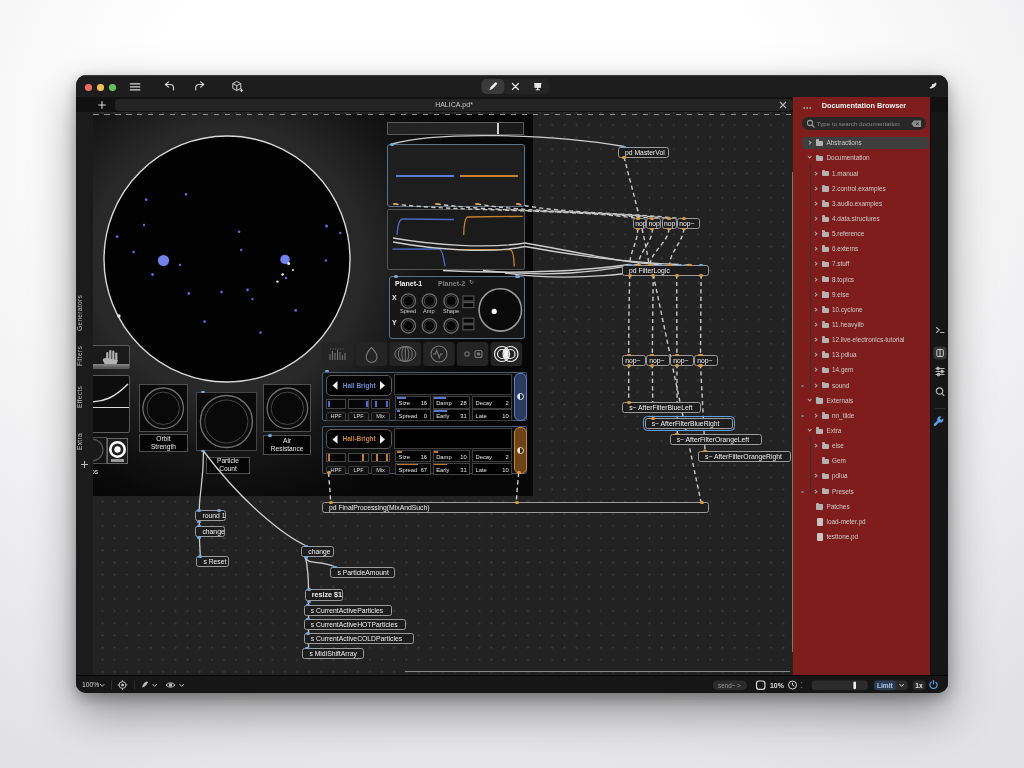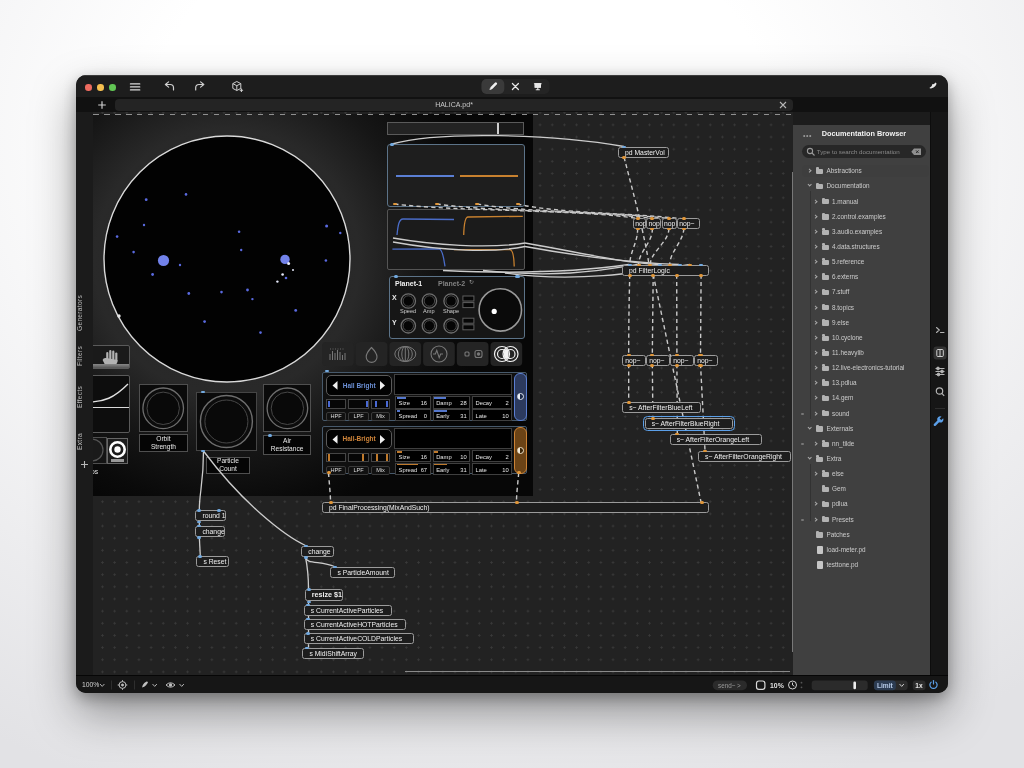--- a/index.html
+++ b/index.html
@@ -41,21 +41,21 @@
   .knobbox { position:absolute; z-index:2; border:1px solid #4f4f4f; background:#0a0a0a; }
   .lblbox { position:absolute; z-index:2; border:1px solid #4f4f4f; background:#050505; color:#e8e8e8;
             font-size:6.6px; text-align:center; line-height:8.5px; display:flex; flex-direction:column; justify-content:center;}
   .fxlab { position:absolute; top:39.1px; width:19.3px; height:9px; background:#111; border:1px solid #3a3a3a;
            border-radius:2px; color:#dcdcdc; font-size:5.6px; text-align:center; line-height:7.5px; }
   .pcell { position:absolute; height:12.3px; background:#000; border:1px solid #3f3f3f; color:#e6e6e6; font-size:5.8px; }
   .pcell span { position:absolute; left:2.5px; top:3px; }
   .pcell b { position:absolute; right:2.5px; top:3px; font-weight:normal; }
   .pcell i { position:absolute; left:.5px; top:0; height:1.6px; }
   
-  #sidebar { position:absolute; left:717px; top:22px; width:137px; height:578px; background:#404040;margin-top:28px; }
+  #sidebar { position:absolute; left:717px; top:22px; width:137px; height:578px; background:#7f1d1d; }
   #iconstrip { position:absolute; left:854px; top:37px; width:18px; height:563px; background:#161616; border-left:1px solid #0d0d0d;}
   .trow { position:absolute; left:0; width:137px; height:11.8px; color:#cccccc; font-size:6.4px; white-space:nowrap;}
   .trow em { position:absolute; top:2px; font-style:normal; }
   .trow s { text-decoration:none; }
   .ch { position:absolute; top:4px; width:3.4px; height:3.4px; border-right:1.2px solid #a8a8a8; border-bottom:1.2px solid #a8a8a8; }
   .ch.r { transform:rotate(-45deg); }
   .ch.d { transform:rotate(45deg); top:3px; }
   .fold { position:absolute; top:3.8px; width:7.2px; height:5.2px; background:#b2b2b2; border-radius:1px; }
   .fold::before { content:""; position:absolute; left:0; top:-1.6px; width:3.4px; height:2.2px; background:#b2b2b2; border-radius:1px 1px 0 0; }
   .fdoc { position:absolute; top:2.6px; width:5.8px; height:7.2px; background:#c6c6c6; border-radius:1px; }

